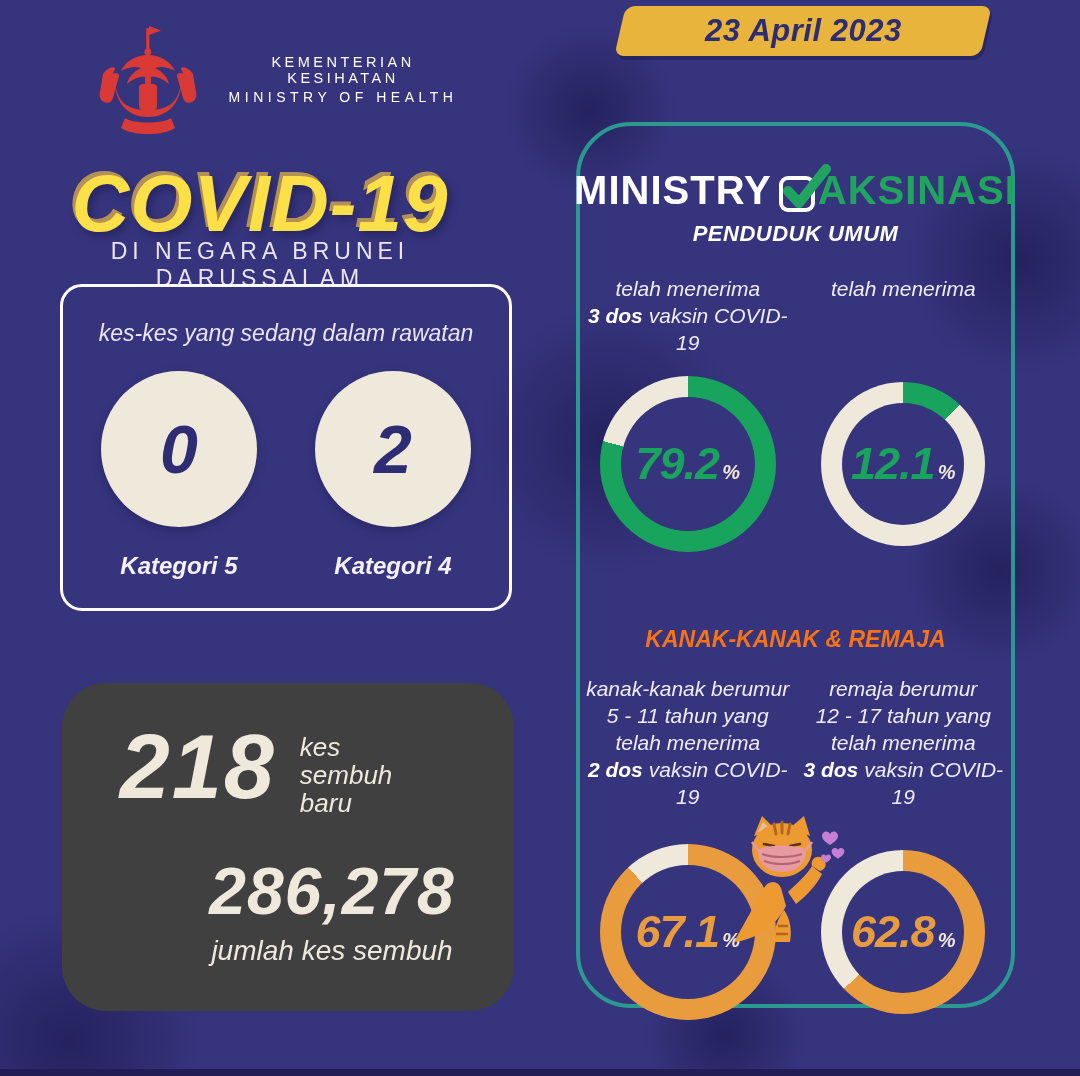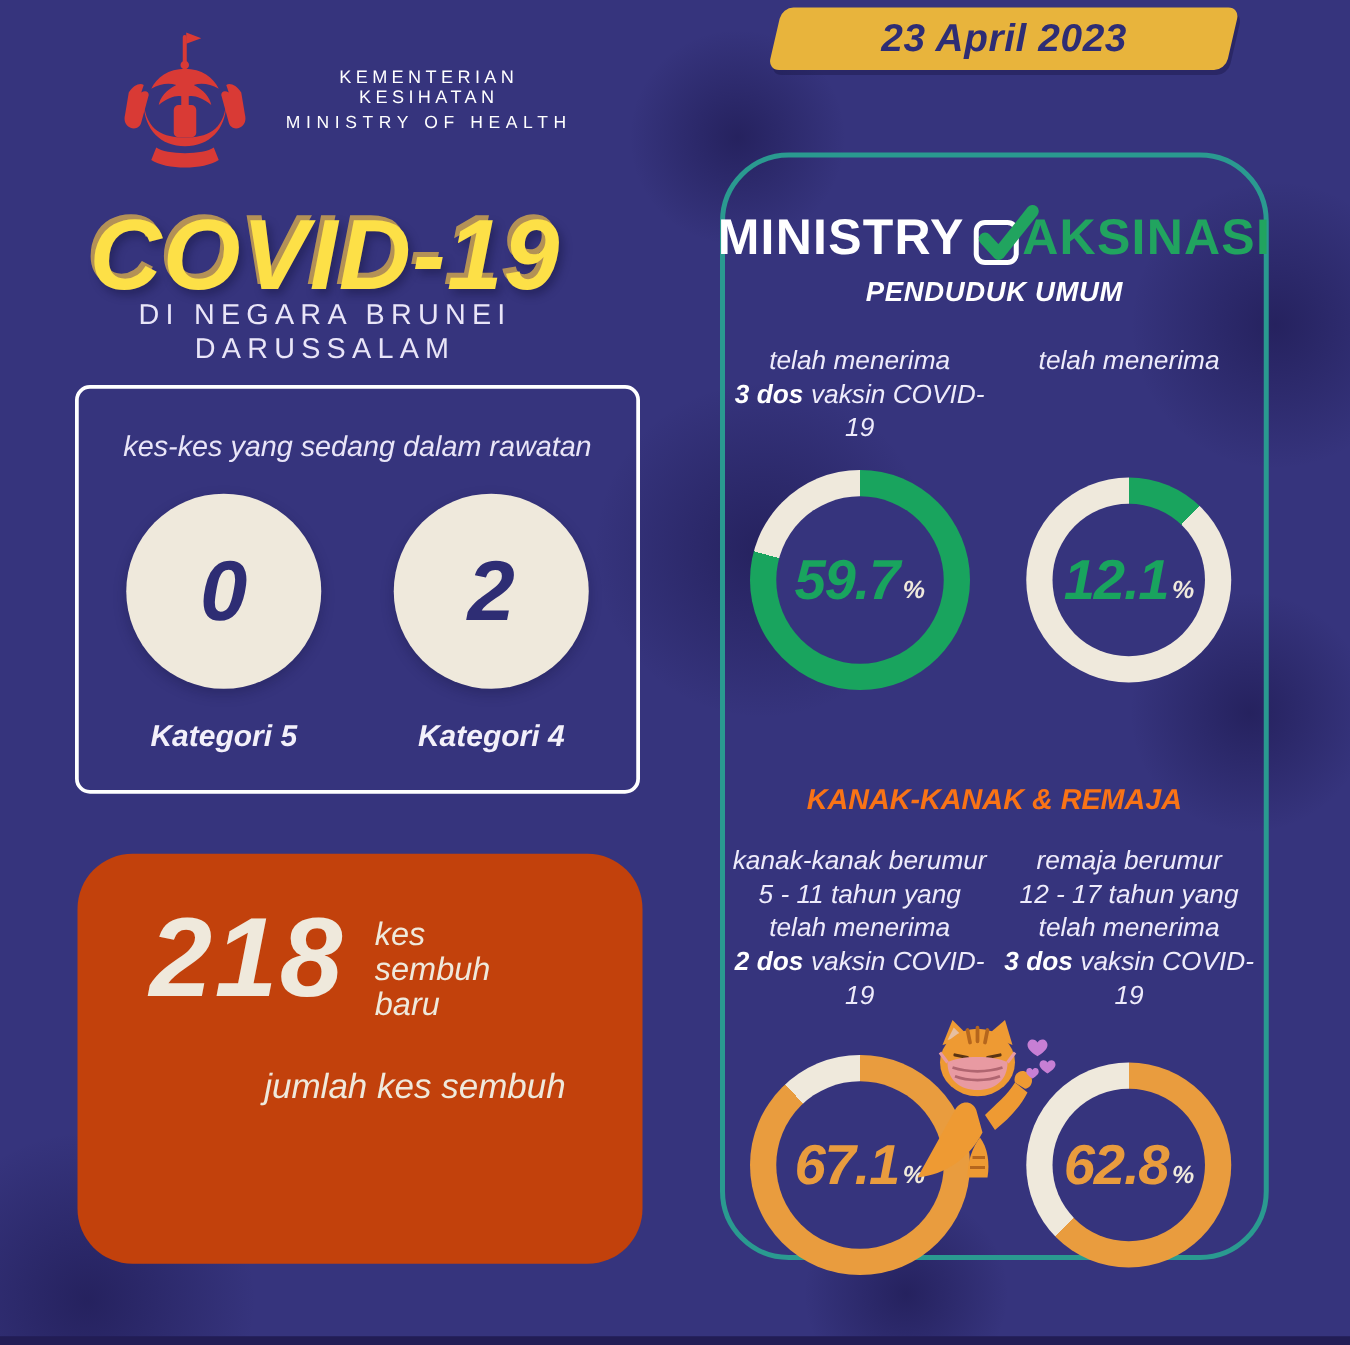--- a/index.html
+++ b/index.html
@@ -47,41 +47,41 @@
     color:#fde047;
     text-shadow:-3px -4px 0 rgba(202,162,80,.85), 3px 4px 8px rgba(10,8,40,.35);
   }
   .covid-subtitle{
     position:absolute; left:30px; top:238px; width:460px; text-align:center;
     font-size:23px; letter-spacing:5px; color:#e9e5f8;
   }
 
   
   .treatment-card{
-    position:absolute; left:60px; top:308px; width:452px; height:327px;
-    border:3px solid #fff; border-radius:12px;
+    position:absolute; left:60px; top:284px; width:452px; height:327px;
+    border:3px solid #fff; border-radius:22px;
   }
   .treatment-title{
     margin-top:33px; text-align:center; font-style:italic;
     font-size:23px; color:#e9e5f8;
   }
   .circles-row{ display:flex; justify-content:center; gap:58px; margin-top:24px; }
   .stat-col{ display:flex; flex-direction:column; align-items:center; }
   .circle{
     width:156px; height:156px; border-radius:50%; background:#efe9dc;
     display:flex; align-items:center; justify-content:center;
     box-shadow:0 4px 10px rgba(12,10,45,.25);
   }
   .circle span{ font-size:68px; font-weight:bold; font-style:italic; color:#2e2d74; }
   .kategori-label{ margin-top:25px; font-size:24px; font-weight:bold; font-style:italic; color:#f3f0fa; }
 
   
   .recovery-card{
     position:absolute; left:62px; top:683px; width:452px; height:328px;
-    background:#c2410c; border-radius:44px; color:#efe9dc;
+    background:#404040; border-radius:44px; color:#efe9dc;
   }
   .new-row{ display:flex; justify-content:center; margin-top:42px; transform:translateX(-32px); }
   .new-value{ font-size:90px; font-weight:bold; font-style:italic; line-height:84px; letter-spacing:2px; }
   .new-label{ margin-left:24px; margin-top:8px; }
   .new-label div{ font-size:26px; font-style:italic; line-height:28px; }
   .total-wrap{ margin-top:36px; margin-left:95px; width:350px; text-align:center; }
   .total-value{ font-size:66px; font-weight:bold; font-style:italic; letter-spacing:1px; }
   .total-label{ margin-top:6px; font-size:28px; font-style:italic; }
 
   
@@ -187,20 +187,21 @@
   <div class="recovery-card">
     <div class="new-row">
       <div class="new-value">218</div>
       <div class="new-label">
         <div>kes</div>
         <div>sembuh</div>
         <div>baru</div>
       </div>
     </div>
     <div class="total-wrap">
+      <div class="total-value">286,278</div>
       <div class="total-label">jumlah kes sembuh</div>
     </div>
   </div>
 
   <div class="vax-panel">
 
     <div class="vax-title">
       <span class="t-white">MINISTRY</span>
       <span class="vax-check">
         <svg width="46" height="48" viewBox="0 0 46 48">
@@ -219,21 +220,21 @@
       </div>
       <div class="cap">
         <div>telah menerima</div>
       </div>
     </div>
 
     <div class="donut-grid">
       <div class="donut d-lg" style="background: conic-gradient(rgb(25, 164, 94) 0deg, rgb(25, 164, 94) 79.2%, rgb(239, 233, 220) 79.2%, rgb(239, 233, 220) 100%);">
         <div class="donut-hole"></div>
         <div class="donut-label">
-          <span class="pct" style="color: rgb(25, 164, 94);">59.7</span>
+          <span class="pct" style="color: rgb(25, 164, 94);">79.2</span>
           <span class="pct-sign">%</span>
         </div>
       </div>
       <div class="donut d-md" style="background: conic-gradient(rgb(25, 164, 94) 0deg, rgb(25, 164, 94) 12.1%, rgb(239, 233, 220) 12.1%, rgb(239, 233, 220) 100%);">
         <div class="donut-hole"></div>
         <div class="donut-label">
           <span class="pct" style="color: rgb(25, 164, 94);">12.1</span>
           <span class="pct-sign">%</span>
         </div>
       </div>

